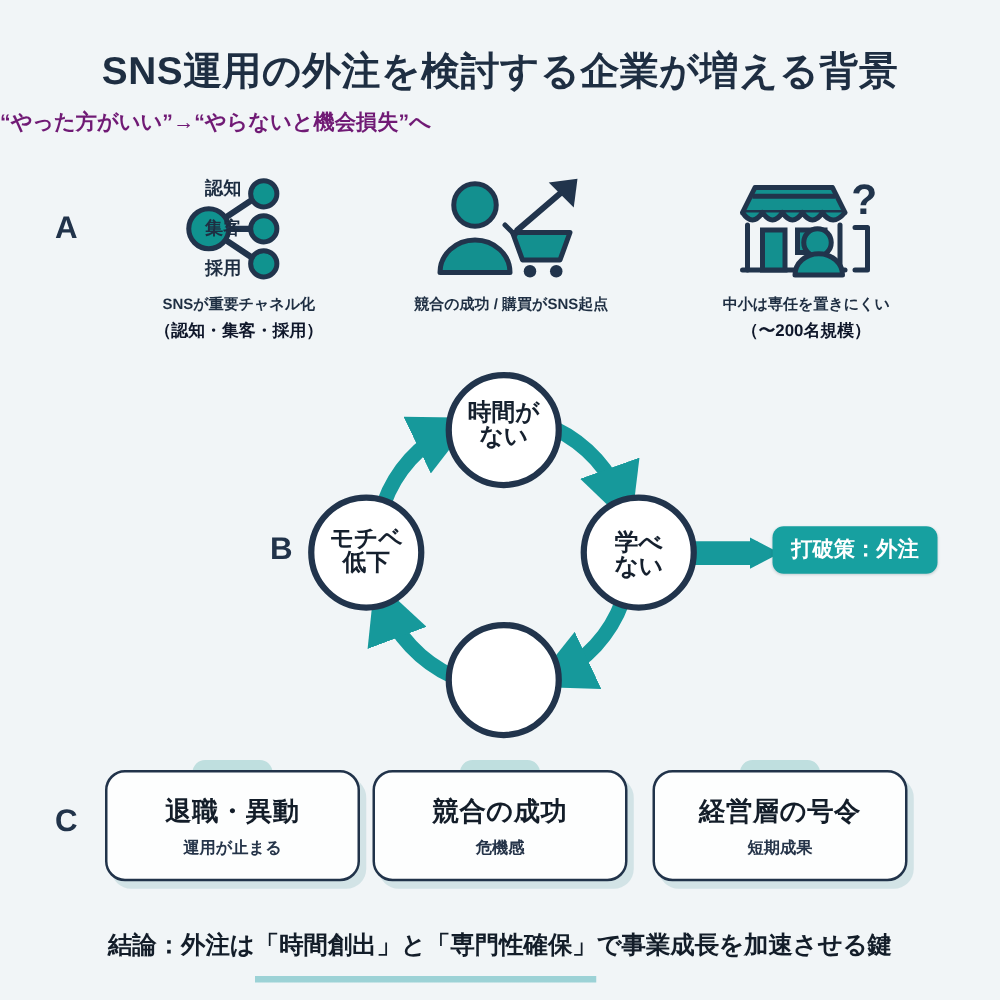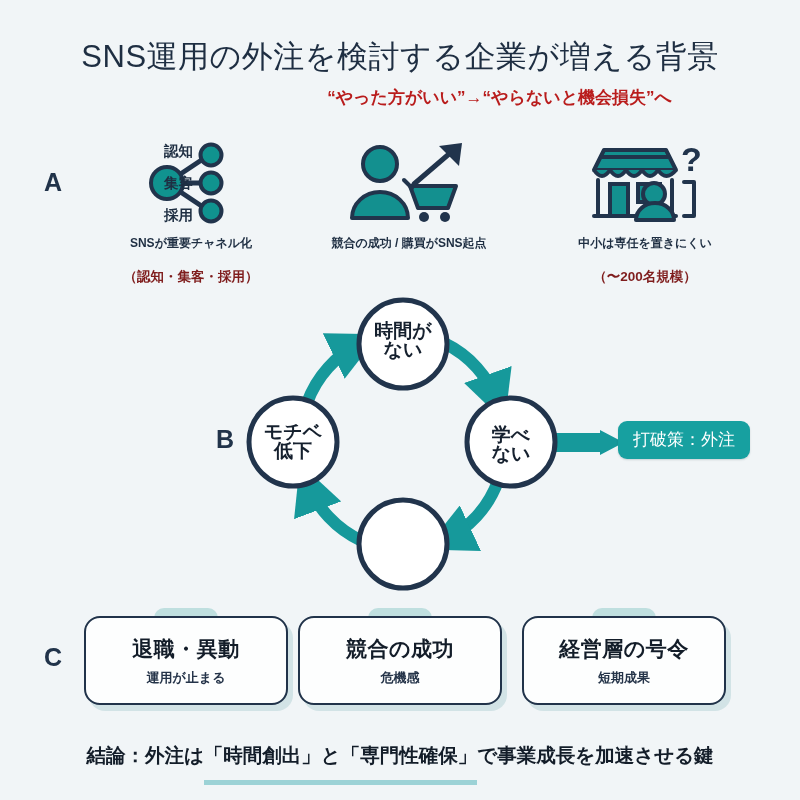--- a/index.html
+++ b/index.html
@@ -22,34 +22,34 @@
   }
 
   
   .title {
     position: absolute;
     top: 36px;
     left: 0;
     width: 800px;
     text-align: center;
     font-size: 31px;
-    font-weight: normal;
+    font-weight: bold;
     letter-spacing: 0.5px;
     color: #1e2e42;
     white-space: nowrap;
   }
   .subtitle {
     position: absolute;
     top: 86px;
     left: 0;
     width: 672px;
-    text-align: right;
+    text-align: left;
     font-size: 17px;
     font-weight: bold;
-    color: #b91c1c;
+    color: #701a75;
     white-space: nowrap;
   }
 
   
   .section-letter {
     position: absolute;
     font-size: 25px;
     font-weight: bold;
     color: #21334a;
   }
@@ -75,24 +75,24 @@
     justify-content: center;
   }
   .a-caption {
     margin-top: 9px;
     font-size: 12px;
     font-weight: bold;
     color: #1e2e42;
     white-space: nowrap;
   }
   .a-sub {
-    margin-top: 16px;
+    margin-top: 4px;
     font-size: 13.5px;
     font-weight: bold;
-    color: #7f1d1d;
+    color: #0f172a;
     white-space: nowrap;
   }
 
   .node-labels {
     position: absolute;
     left: 136px;
     top: 143px;
     display: flex;
     flex-direction: column;
     gap: 15px;
@@ -126,21 +126,21 @@
   #cyc-text-bottom { left: 355px; top: 525px; }
   #cyc-text-left   { left: 245px; top: 422px; }
 
   .badge {
     position: absolute;
     left: 618px;
     top: 421px;
     background: #17a0a0;
     color: #ffffff;
     font-size: 17px;
-    font-weight: normal;
+    font-weight: bold;
     padding: 7px 15px 8px 15px;
     border-radius: 9px;
     white-space: nowrap;
     box-shadow: 0 1px 2px rgba(20,50,60,0.18);
   }
 
   
   .card {
     position: absolute;
     top: 616px;

